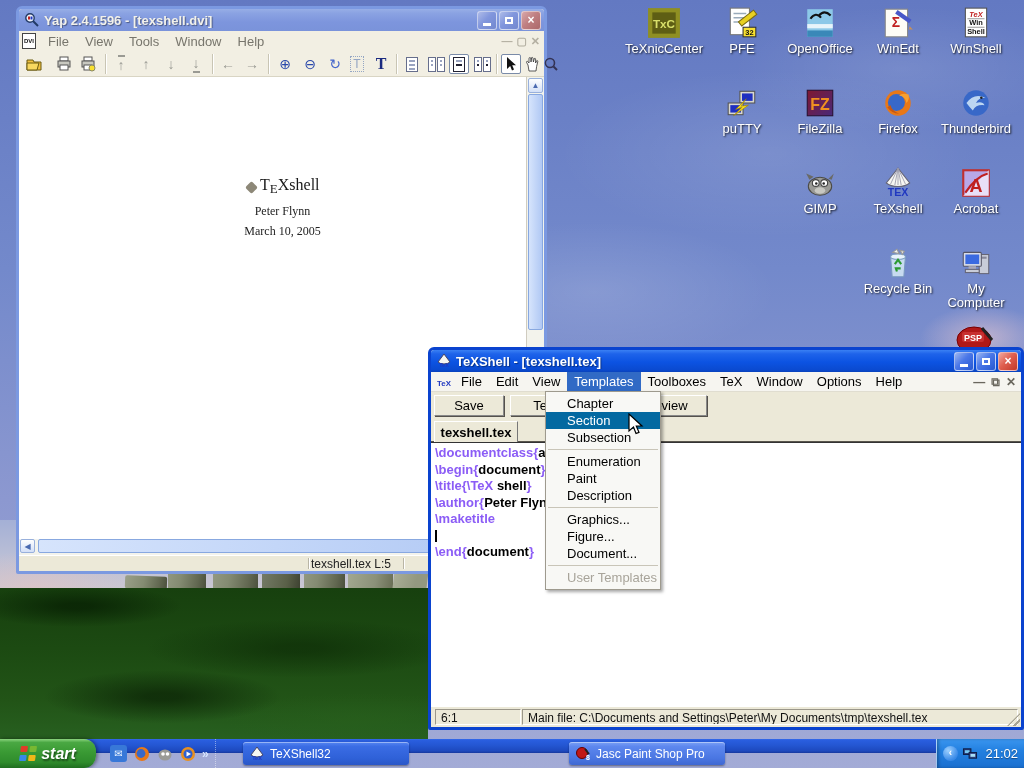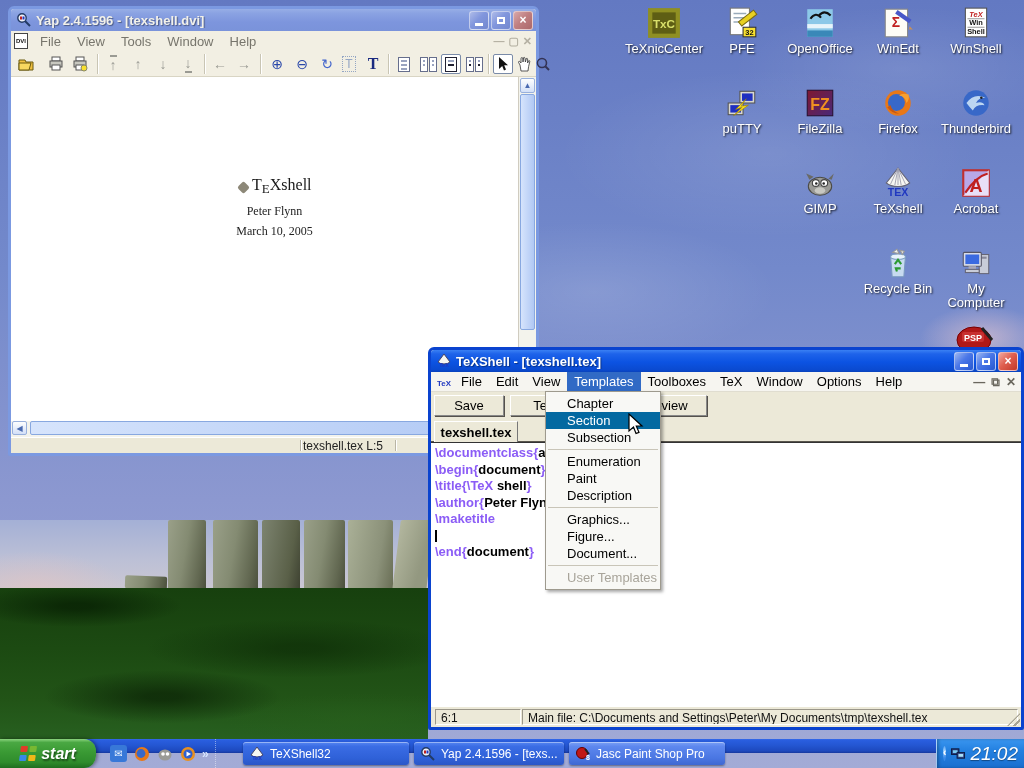--- a/index.html
+++ b/index.html
@@ -38,21 +38,21 @@
   .tbtns{display:flex;gap:2px;}
   .tb{width:20px;height:19px;border-radius:3px;border:1px solid rgba(255,255,255,.55);
      display:flex;align-items:center;justify-content:center;color:#fff;font:bold 12px/1 "Liberation Sans",sans-serif;}
   .tb.min-a,.tb.max-a{background:linear-gradient(135deg,#9db6f0,#4a77e8 45%,#2858d0);}
   .tb.close-a{background:linear-gradient(135deg,#f0a8a0,#e06050 45%,#c03828);}
   .tb.min-i,.tb.max-i{background:linear-gradient(135deg,#aebbe8,#8196dd 45%,#7388cf);}
   .tb.close-i{background:linear-gradient(135deg,#d8a8aa,#c08082 45%,#ab686a);}
   .glyph-max{width:8px;height:7px;border:2px solid #fff;display:block;}
   .glyph-min{width:8px;height:3px;background:#fff;display:block;margin-top:9px;}
   
-  #yap{left:8px;top:6px;width:531px;height:450px;border:3px solid #7b99e1;border-radius:6px 6px 2px 2px;background:#f2efe3;padding-left:48px;}
+  #yap{left:16px;top:6px;width:531px;height:568px;border:3px solid #7b99e1;border-radius:6px 6px 2px 2px;background:#f2efe3;padding-left:48px;}
   #yap .titlebar{background:linear-gradient(180deg,#97aee6 0%,#8aa2e2 20%,#7d95dd 60%,#7a93da 100%);}
   #yap .ttext{color:#f2f1ea;}
   .yap-menubar{position:absolute;left:0;top:22px;right:0;height:20px;background:#f2efe3;display:flex;align-items:center;padding-left:3px;}
   .yap-menubar .mi{color:#77756c;font-size:13px;padding:2px 8px;}
   .dvi-doc{width:14px;height:16px;border:1px solid #444;background:#fff;font:bold 6px/14px "Liberation Sans",sans-serif;text-align:center;color:#111;margin-right:4px;}
   .yap-mdi{margin-left:auto;display:flex;gap:4px;padding-right:4px;color:#b4b0a2;font:bold 11px/1 "Liberation Sans",sans-serif;}
   .yap-tools{position:absolute;left:0;top:42px;right:0;height:26px;background:#f2efe3;border-bottom:1px solid #d9d5c4;}
   .ti{position:absolute;top:3px;width:20px;height:20px;display:flex;align-items:center;justify-content:center;font-size:14px;}
   .ti.sel{border:1px solid #7a8ba8;background:#fff;border-radius:2px;}
   .tsep{position:absolute;top:3px;width:1px;height:20px;background:#c9c5b4;box-shadow:1px 0 0 #fff;}
@@ -120,21 +120,21 @@
      background:linear-gradient(180deg,#5585f2 0%,#3a6ce4 20%,#2f61d8 70%,#2a57c8 100%);
      box-shadow:inset 0 1px 0 rgba(255,255,255,.4), 0 1px 2px rgba(0,0,0,.4);
      color:#fff;font-size:12px;white-space:nowrap;overflow:hidden;}
   .taskbtn.lit{background:linear-gradient(180deg,#7aa0f6 0%,#5d87ee 20%,#4a76e2 70%,#3f68d2 100%);}
   .tray{position:absolute;right:0;top:0;width:88px;height:29px;
      background:linear-gradient(180deg,#3a96f0 0%,#2380e0 40%,#1a6fd0 100%);
      border-left:1px solid rgba(255,255,255,.6);box-shadow:inset 2px 0 3px rgba(0,0,0,.25);
      display:flex;align-items:center;gap:4px;padding:0 6px;}
   .traychev{width:15px;height:15px;border-radius:50%;background:radial-gradient(circle at 35% 30%,#9cd0ff,#3a8ae8 70%);
      color:#fff;font:bold 10px/14px "Liberation Sans",sans-serif;text-align:center;}
-  .clock{color:#fff;font-size:19px;margin-left:auto;text-shadow:0 1px 1px rgba(0,0,0,.4);font-style:italic;}
+  .clock{color:#fff;font-size:13px;margin-left:auto;text-shadow:0 1px 1px rgba(0,0,0,.4);}
   
   .mini{width:16px;height:16px;flex:0 0 16px;}
 </style>
 </head>
 <body>
 
 <div id="screen">
 
   <div class="photo">
     <div class="ph-sky"></div>
@@ -572,29 +572,20 @@
         </div>
       <div class="chev">»</div>
     </div>
     <div class="taskbtn" style="left:243px;width:166px">
       <svg class="mini" viewBox="0 0 16 16">
           <path d="M8 1 L2 9 A7 4 0 0 0 14 9 Z" fill="#f6f6f2" stroke="#446"></path>
           <text x="8" y="14" font-size="5.5" font-weight="bold" fill="#2038c0" text-anchor="middle">TeX</text>
         </svg>
       <span>TeXShell32</span>
     </div>
-    <div class="taskbtn" style="left:414px;width:150px">
-      <svg class="mini" viewBox="0 0 16 16">
-          <circle cx="6" cy="6" r="4.2" fill="#eef0f8" stroke="#223a66" stroke-width="1.4"></circle>
-          <line x1="9" y1="9" x2="14" y2="14" stroke="#223a66" stroke-width="2"></line>
-          <rect x="4" y="4.5" width="2" height="3" fill="#c02020"></rect>
-          <rect x="6.5" y="4.5" width="2" height="3" fill="#2038c0"></rect>
-        </svg>
-      <span>Yap 2.4.1596 - [texs...</span>
-    </div>
     <div class="taskbtn lit" style="left:569px;width:156px">
       <svg class="mini" viewBox="0 0 16 16">
           <circle cx="7" cy="7" r="5.5" fill="#c01818" stroke="#600"></circle>
           <path d="M10 3 L14 8" stroke="#222" stroke-width="2"></path>
           <text x="11" y="14" font-size="7" font-weight="bold" fill="#fff">8</text>
         </svg>
       <span>Jasc Paint Shop Pro</span>
     </div>
     <div class="tray">
       <div class="traychev">‹</div>

